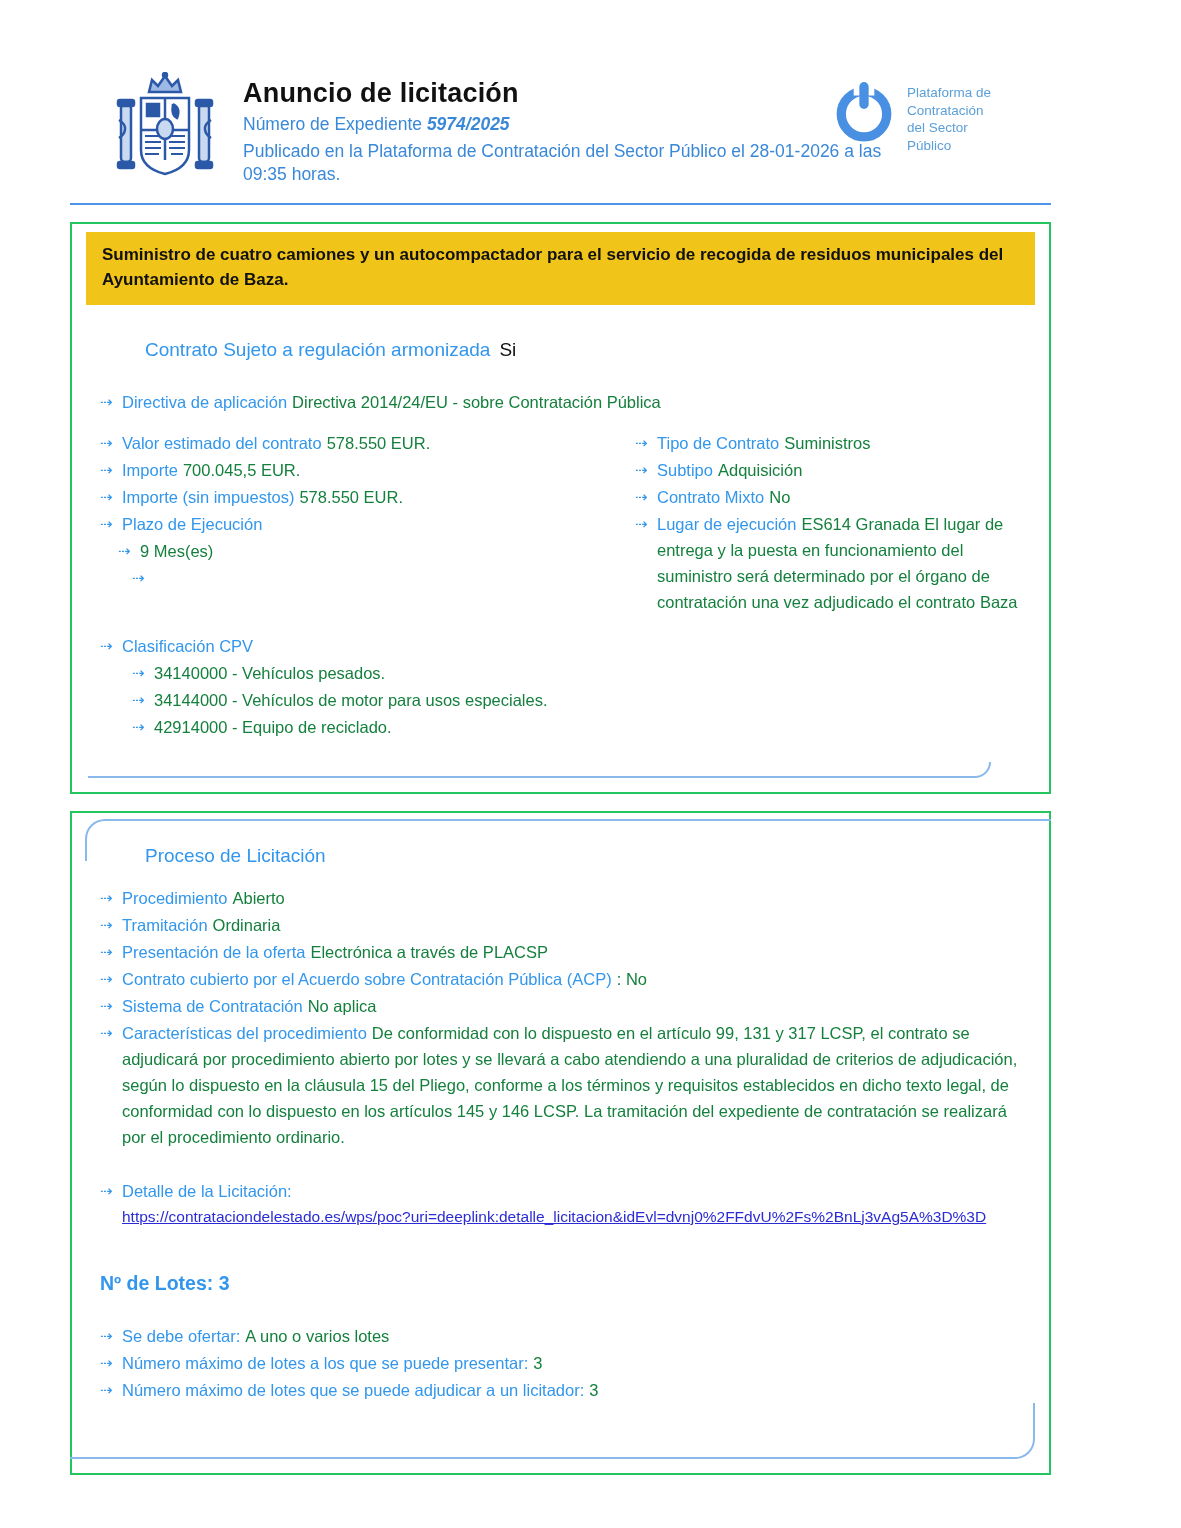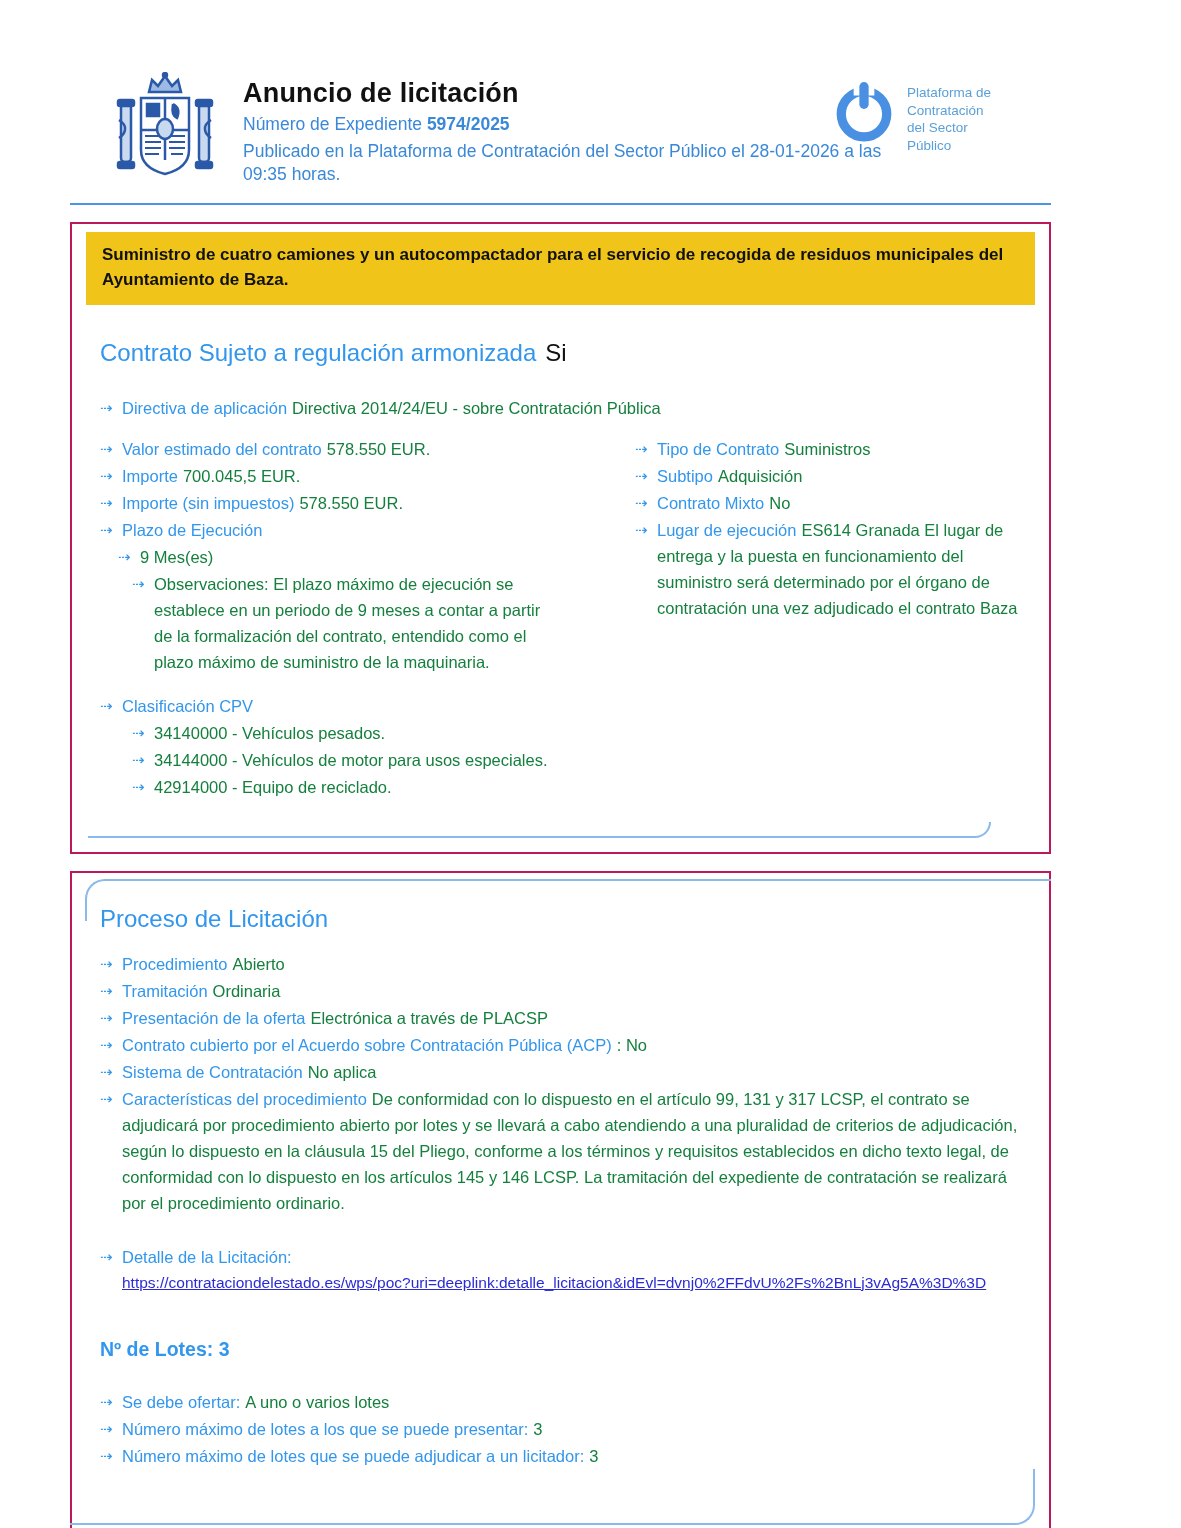--- a/index.html
+++ b/index.html
@@ -11,42 +11,42 @@
   }
   .page { width:1121px; min-height:1528px; position:relative; }
   .content { margin:0 70px; position:relative; }
 
   
   .header { display:flex; padding-top:72px; position:relative; }
   .escudo { width:100px; height:112px; margin-left:45px; flex:0 0 auto; }
   .head-text { margin-left:28px; }
   .head-title { font-size:27px; font-weight:bold; color:#111; margin-top:6px; letter-spacing:.2px; }
   .head-line { font-size:17.5px; color:#3a88d8; margin-top:4px; line-height:1.3; }
-  .head-line b { font-weight:bold; }
+  .head-line b { font-weight:bold;font-style:italic; }
   .head-pub { max-width:655px; }
   .placsp { position:absolute; top:78px; right:28px; display:flex; align-items:flex-start; width:190px; }
   .placsp svg { width:62px; height:62px; flex:0 0 auto; margin-top:2px; }
   .placsp-text { font-size:13.5px; color:#5a9fd8; line-height:1.3; margin-left:12px; margin-top:6px; }
 
   .divider { border-top:2px solid #4d94e8; margin-top:18px; }
 
   
-  .box { border:2px solid #be185d; margin-top:17px; position:relative; background:#fff; }
+  .box { border:2px solid #22c55e; margin-top:17px; position:relative; background:#fff; }
   .box-inner { padding:8px 30px 0 28px; position:relative; }
   .curl-top { position:absolute; left:13px; right:-2px; top:6px; height:42px;
     border-top:2px solid #8ab9ec; border-left:2px solid #8ab9ec; border-top-left-radius:20px; pointer-events:none; }
   .curl-bottom { position:absolute; bottom:14px; border-bottom:2px solid #8ab9ec;
     border-right:2px solid #8ab9ec; border-bottom-right-radius:20px; pointer-events:none; }
   .curl-bottom.short { left:16px; right:58px; height:16px; }
   .curl-bottom.tall { left:-2px; right:14px; height:56px; }
 
   .banner { margin:8px 14px 0; background:#f0c419; color:#111; font-weight:bold;
     font-size:17px; line-height:1.45; padding:11px 16px 12px; }
 
-  .sec-title { font-size:24px; color:#3296ec; font-weight:normal; }
+  .sec-title { font-size:19px; color:#3296ec; font-weight:normal;margin-left:45px; }
   .sec-title .black { color:#111; margin-left:9px; }
 
   
   .row { position:relative; padding-left:22px; font-size:16.5px; line-height:26px; margin-top:1px; }
   .arrow { position:absolute; left:0; top:0; color:#3296ec; font-size:15px; }
   .lbl { color:#3296ec; margin-right:5px; }
   .val { color:#15803d; }
   .lvl2 { margin-left:18px; }
   .lvl3 { margin-left:32px; }
 
@@ -160,21 +160,20 @@
             <div class="row">
               <span class="arrow">⇢</span>
               <span class="lbl">Plazo de Ejecución</span>
             </div>
             <div class="row lvl2">
               <span class="arrow">⇢</span>
               <span class="val">9 Mes(es)</span>
             </div>
             <div class="row lvl3 obs">
               <span class="arrow">⇢</span>
-              <span class="val">Observaciones: El plazo máximo de ejecución se establece en un periodo de 9 meses a contar a partir de la formalización del contrato, entendido como el plazo máximo de suministro de la maquinaria.</span>
             </div>
           </div>
 
           <div>
             <div class="row">
               <span class="arrow">⇢</span>
               <span class="lbl">Tipo de Contrato</span><span class="val">Suministros</span>
             </div>
             <div class="row">
               <span class="arrow">⇢</span>

